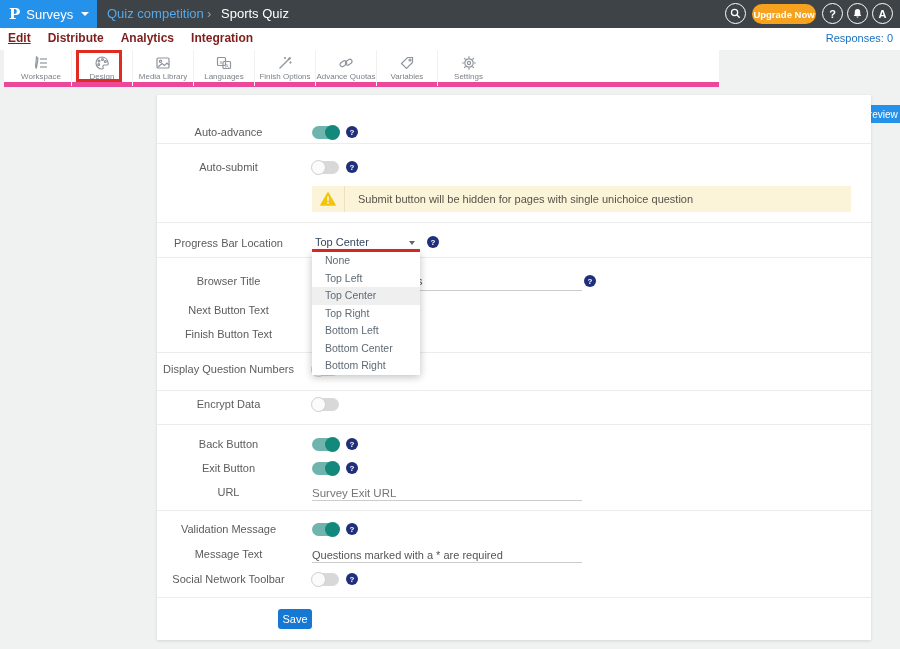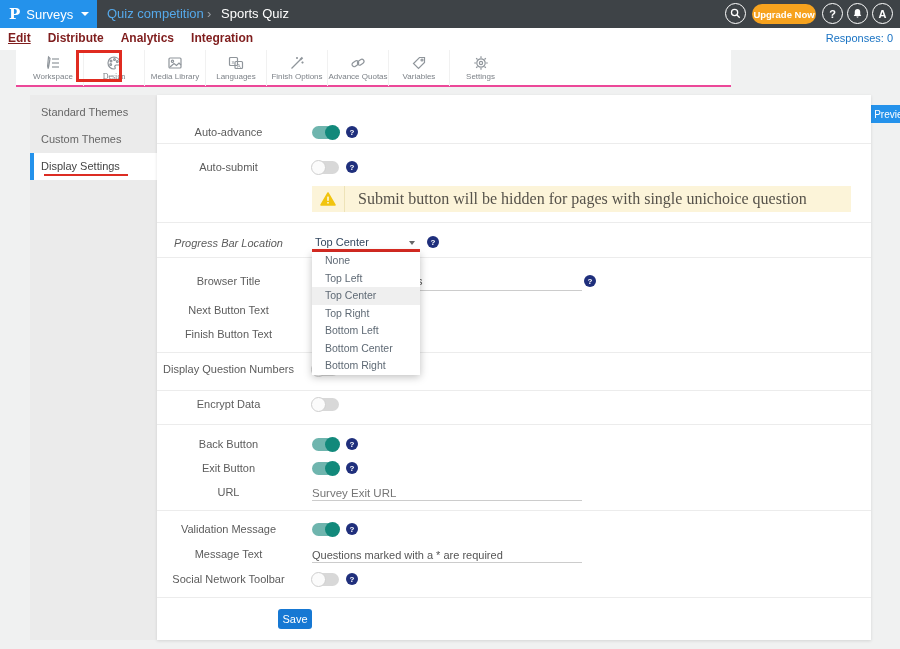--- a/index.html
+++ b/index.html
@@ -22,21 +22,21 @@
   .upgrade-btn { position:absolute; left:752px; top:4px; width:64px; height:20px; background:#f6a21e; border:none;
     border-radius:10px; color:#fff; font-size:9.5px; font-weight:bold; font-family:inherit; cursor:pointer; }
 
   
   .tabbar { position:absolute; left:0; top:28px; width:900px; height:22px; background:#fff; display:flex; gap:17px; padding-left:8px; }
   .tab { font-size:12px; font-weight:bold; color:#7f1d1d; line-height:21px; cursor:pointer; }
   .tab.active { text-decoration:underline; }
   .responses { position:absolute; right:7px; top:28px; line-height:21px; font-size:11px; color:#1872c3; }
 
   
-  .toolbar { position:absolute; left:16px; top:50px; width:715px; height:37px; background:#fff; border-bottom:2px solid #ec4899; }
+  .toolbar { position:absolute; left:4px; top:50px; width:715px; height:37px; background:#fff; border-bottom:5px solid #ec4899; }
   .tool-cell { position:absolute; top:0; width:61px; height:36px; display:flex; flex-direction:column; align-items:center;
     justify-content:center; gap:1px; border-right:1px solid #f1f1f1; cursor:pointer; }
   .tool-cell svg { stroke:#8f959b; fill:none; stroke-width:1.2; }
   .tool-label { font-size:8px; color:#7d8288; white-space:nowrap; }
   .design-annot { position:absolute; left:76px; top:50px; width:46px; height:32px; border:3px solid #e02b20; pointer-events:none; z-index:5; }
   .urlchip { position:absolute; left:664px; top:55px; width:170px; height:18px; background:#efefef; border:1px solid #c9c9c9;
     border-radius:2px; display:flex; align-items:center; padding:0 5px; gap:4px; }
   .urlchip .urltext { flex:1; font-size:9.5px; color:#3c3c3c; white-space:nowrap; overflow:hidden; }
   .preview-btn { position:absolute; left:839px; top:55px; width:59px; height:18px; background:#2492eb; border:none; border-radius:3px;
     color:#fff; font-size:10px; font-family:inherit; display:flex; align-items:center; justify-content:center; gap:4px; cursor:pointer; }
@@ -53,21 +53,21 @@
   .rowlabel { position:absolute; left:0; width:143px; text-align:center; font-size:11px; color:#5c5c5c; }
   .toggle { position:absolute; width:27px; height:13px; border-radius:7px; cursor:pointer; }
   .toggle.on { background:#6fb5ae; }
   .toggle.on .knob { position:absolute; right:-1px; top:-1px; width:15px; height:15px; border-radius:50%; background:#12897b; }
   .toggle.off { background:#d8d8d8; }
   .toggle.off .knob { position:absolute; left:-1px; top:-1px; width:15px; height:15px; border-radius:50%; background:#fbfbfb; border:1px solid #cfcfcf; }
   .help { position:absolute; width:12px; height:12px; border-radius:50%; background:#1f2f7c; color:#fff; font-size:8px; font-weight:bold;
     display:flex; align-items:center; justify-content:center; cursor:pointer; }
   .warnbox { position:absolute; left:155px; top:91px; width:539px; height:26px; background:#fcf4d9; display:flex; align-items:center; }
   .warnicon { width:33px; height:26px; border-right:1px solid #eee3b8; display:flex; align-items:center; justify-content:center; }
-  .warntext { font-size:16px; color:#56524a; padding-left:13px;font-family:Liberation Serif, serif; }
+  .warntext { font-size:11px; color:#56524a; padding-left:13px; }
   .uinput { position:absolute; background:transparent; border:none; border-bottom:1px solid #ccc; font-size:11px; color:#555;
     font-family:inherit; height:16px; padding:0; }
   .uinput::placeholder { color:#757575; opacity:1; }
   .selcaret { position:absolute; width:0; height:0; border-left:3.5px solid transparent; border-right:3.5px solid transparent; border-top:4.5px solid #666; }
   .red-underline { position:absolute; height:2.5px; background:#dc2c23; z-index:8; }
   .dropdown { position:absolute; left:155px; top:157px; width:108px; height:123px; background:#fff;
     box-shadow:0 2px 8px rgba(0,0,0,.25); z-index:10; }
   .dd-item { height:17.5px; line-height:17.5px; padding-left:13px; font-size:10.5px; color:#5f6a75; cursor:pointer; }
   .dd-item.selected { background:#efefef; }
   .save-btn { position:absolute; left:121px; top:514px; width:34px; height:20px; background:#1678d3; border:none; border-radius:3px;
@@ -122,21 +122,21 @@
     <div class="tool-cell" style="left:7px;">
       <svg width="16" height="16" viewBox="0 0 16 16">
         <line x1="7" y1="4" x2="14" y2="4"></line>
           <line x1="7" y1="8" x2="14" y2="8"></line>
           <line x1="7" y1="12" x2="14" y2="12"></line>
         <path d="M3.5 2 L5 3.5 L3.8 11 L3.2 13.5 L2.6 11 Z"></path>
       </svg>
       <span class="tool-label">Workspace</span>
     </div>
 
-    <div class="tool-cell" style="left:68px;font-family:Liberation Serif, serif;">
+    <div class="tool-cell" style="left:68px;">
       <svg width="16" height="16" viewBox="0 0 16 16">
         <path d="M8 2a6 6 0 1 0 0 12c1.4 0 1.5-1 1-1.8-.6-1 .1-2.2 1.4-2.2H13c1 0 1.6-.9 1-2.4A6.3 6.3 0 0 0 8 2z"></path>
         <circle cx="5" cy="6" r="0.9"></circle>
           <circle cx="8.5" cy="4.6" r="0.9"></circle>
           <circle cx="11.3" cy="6.6" r="0.9"></circle>
           <circle cx="4.7" cy="9.5" r="0.9"></circle>
       </svg>
       <span class="tool-label">Design</span>
     </div>
 
@@ -212,33 +212,20 @@
     <button class="preview-btn">
       <svg width="11" height="8" viewBox="0 0 12 8">
         <path d="M1 4 C3 1 9 1 11 4 C9 7 3 7 1 4 Z" fill="none" stroke="#fff" stroke-width="1"></path>
         <circle cx="6" cy="4" r="1.3" fill="#fff"></circle>
       </svg>
       <span>Preview</span>
     </button>
   </div>
   <div class="design-annot"></div>
 
-  <div class="sidebar">
-    <div style="height:4px;"></div>
-    <div class="side-item">
-      <span>Standard Themes</span>
-    </div>
-    <div class="side-item">
-      <span>Custom Themes</span>
-    </div>
-    <div class="side-item active">
-      <span>Display Settings</span>
-      <div class="side-underline"></div>
-    </div>
-  </div>
 
   <div class="panel">
 
     <div class="rowlabel" style="top:31px;">Auto-advance</div>
     <div class="toggle on" style="left:155px; top:31px;">
         <div class="knob"></div>
       </div>
     <div class="help" style="left:189px; top:31px;">?</div>
     <div class="sep" style="top:48px;"></div>
 
@@ -253,21 +240,21 @@
         <svg width="16" height="14" viewBox="0 0 16 14">
           <path d="M8 1 L15 13 H1 Z" fill="#f1c40f" stroke="#f1c40f" stroke-width="1.5" stroke-linejoin="round"></path>
           <rect x="7.3" y="4.6" width="1.4" height="4.2" fill="#fff"></rect>
           <rect x="7.3" y="10" width="1.4" height="1.5" fill="#fff"></rect>
         </svg>
       </div>
       <span class="warntext">Submit button will be hidden for pages with single unichoice question</span>
     </div>
     <div class="sep" style="top:127px;"></div>
 
-    <div class="rowlabel" style="top:142px;font-style:italic;">Progress Bar Location</div>
+    <div class="rowlabel" style="top:142px;">Progress Bar Location</div>
     <div style="position:absolute; left:158px; top:141px; font-size:11px; color:#33475f; cursor:pointer;">Top Center</div>
     <div class="selcaret" style="left:252px; top:146px;"></div>
     <div class="red-underline" style="left:155px; top:154px; width:108px;"></div>
     <div class="help" style="left:270px; top:141px;">?</div>
     <div class="sep" style="top:162px;"></div>
 
     <div class="rowlabel" style="top:180px;">Browser Title</div>
     <input class="uinput" style="left: 155px; top: 180px; width: 270px;">
     <span style="position:absolute; left:260px; top:180px; font-size:11px; color:#555;">s</span>
     <div class="help" style="left:427px; top:180px;">?</div>

